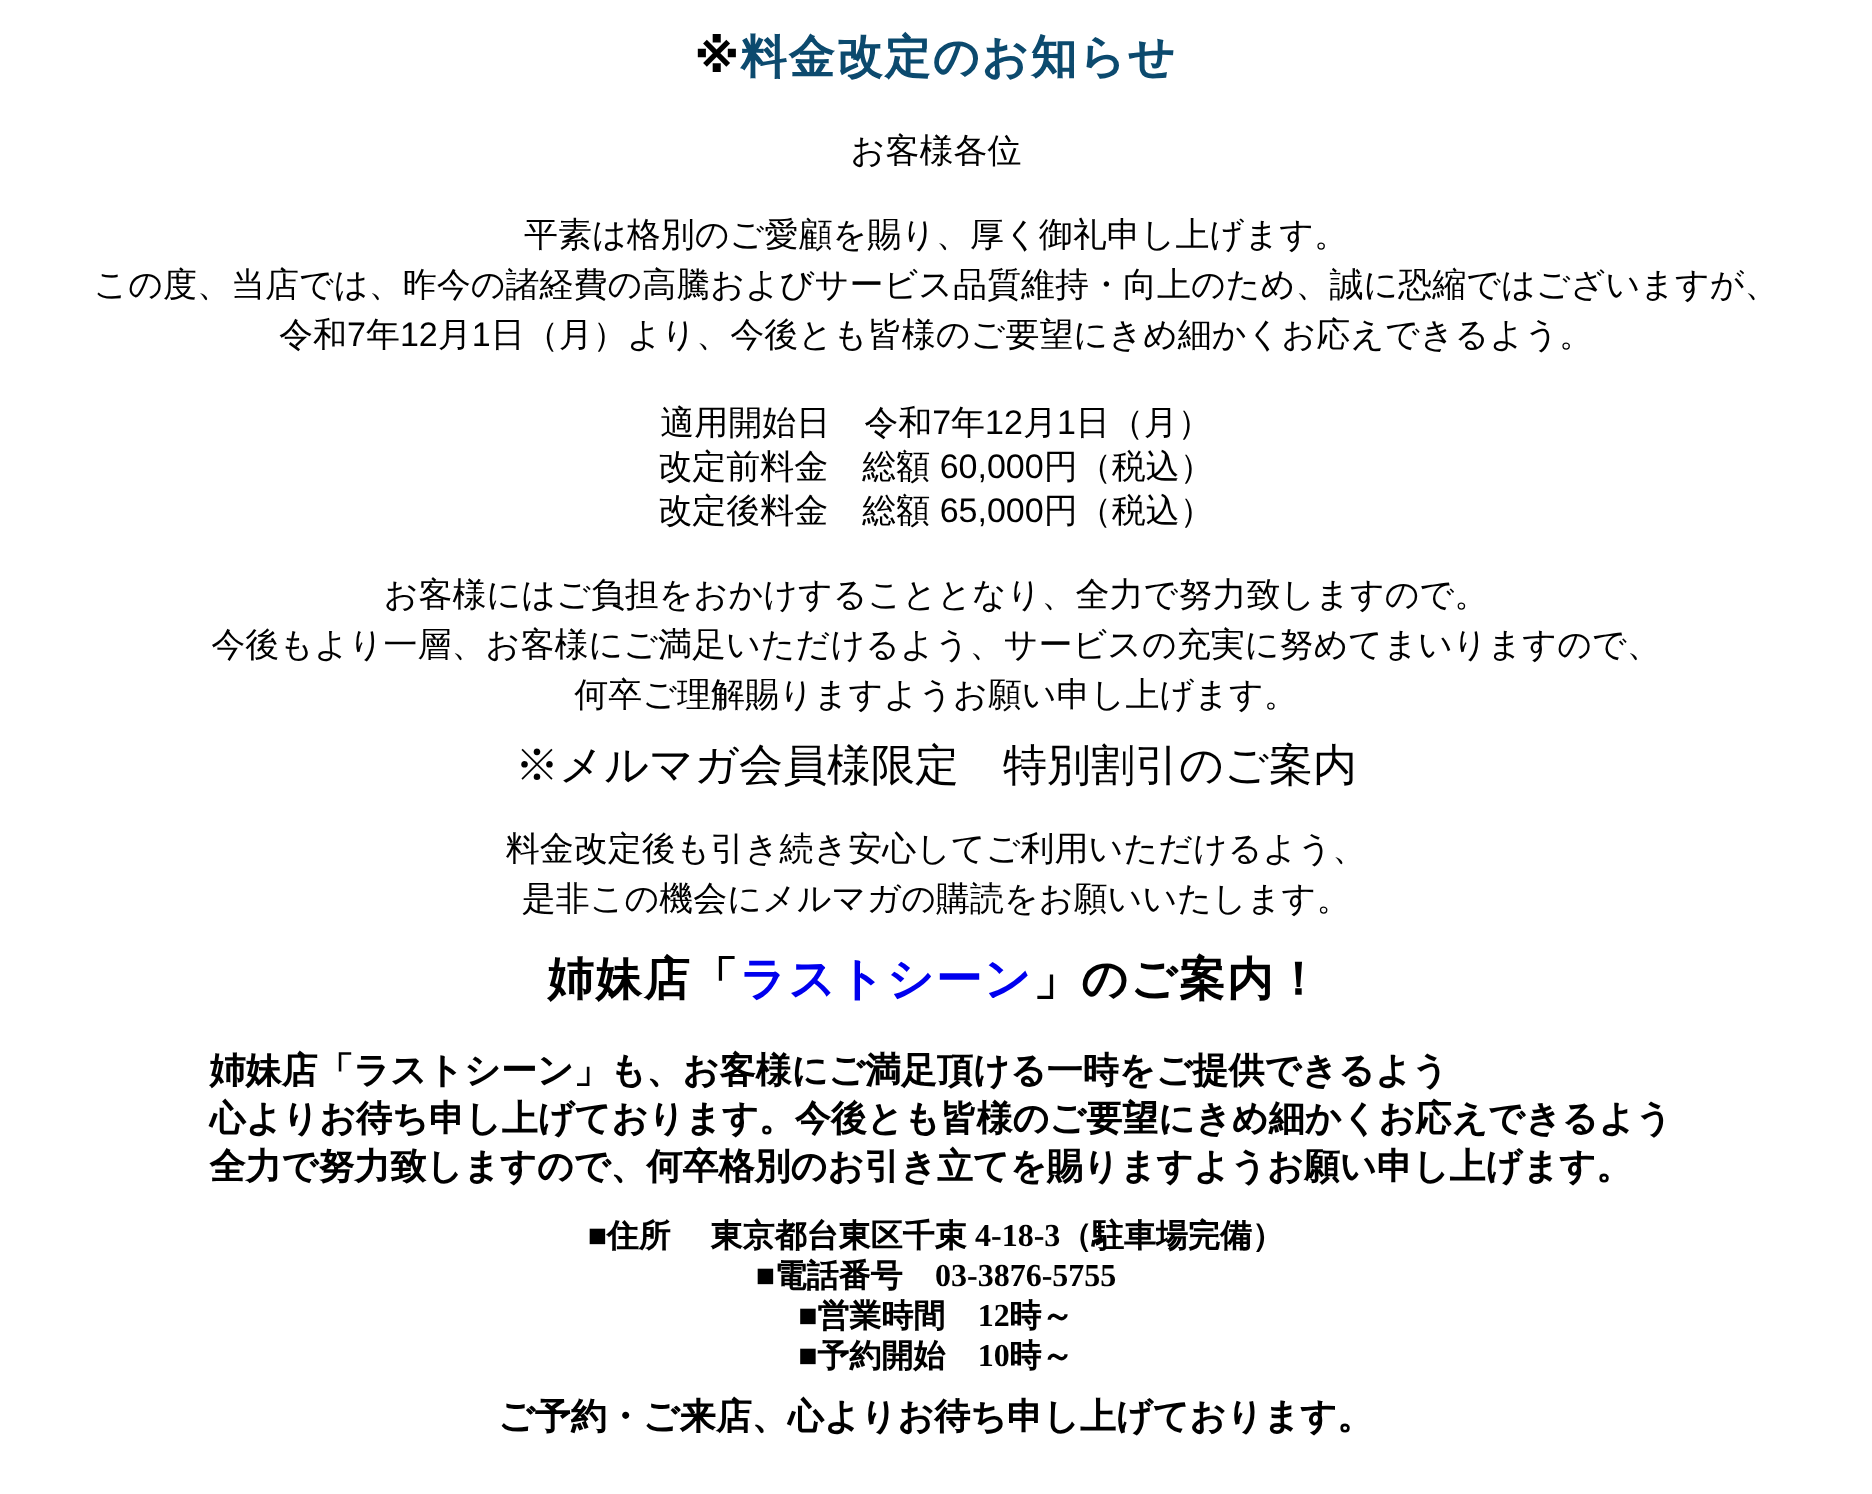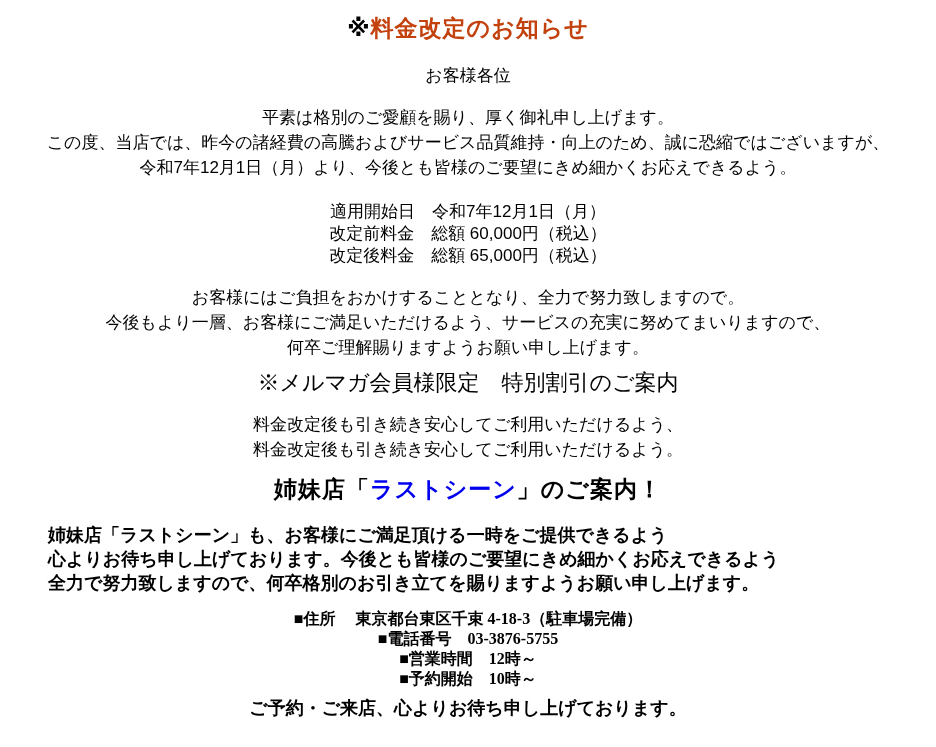--- a/index.html
+++ b/index.html
@@ -16,21 +16,21 @@
   }
   .center { text-align: center; }
 
   .doc-title {
     margin-top: 14px;
     font-size: 23px;
     line-height: 28px;
     font-weight: bold;
     letter-spacing: 1px;
   }
-  .doc-title .accent { color: #c2410c; }
+  .doc-title .accent { color: #0c4a6e; }
 
   .salutation {
     margin-top: 23px;
     font-size: 17px;
     line-height: 22px;
   }
 
   .para {
     font-size: 17px;
     line-height: 25px;
@@ -58,21 +58,21 @@
 
   .serif-block {
     font-family: "Liberation Serif", "DejaVu Serif", serif;
     font-weight: bold;
   }
   .sister-para {
     margin-top: 18px;
     font-size: 18px;
     line-height: 24px;
     text-align: left;
-    padding-left: 48px;
+    padding-left: 105px;
   }
   .store-info {
     margin-top: 14px;
     font-size: 16px;
     line-height: 20px;
   }
   .closing {
     margin-top: 8px;
     font-size: 18px;
     line-height: 22px;
@@ -102,21 +102,21 @@
 <div class="para apology center">
   <div>お客様にはご負担をおかけすることとなり、全力で努力致しますので。</div>
   <div>今後もより一層、お客様にご満足いただけるよう、サービスの充実に努めてまいりますので、</div>
   <div>何卒ご理解賜りますようお願い申し上げます。</div>
 </div>
 
 <div class="mm-heading center">※メルマガ会員様限定　特別割引のご案内</div>
 
 <div class="para mailmag center">
   <div>料金改定後も引き続き安心してご利用いただけるよう、</div>
-  <div>料金改定後も引き続き安心してご利用いただけるよう。</div>
+  <div>是非この機会にメルマガの購読をお願いいたします。</div>
 </div>
 
 <div class="sister-heading center">
   <span>姉妹店「</span><span class="accent">ラストシーン</span><span>」のご案内！</span>
 </div>
 
 <div class="serif-block sister-para">
   <div>姉妹店「ラストシーン」も、お客様にご満足頂ける一時をご提供できるよう</div>
   <div>心よりお待ち申し上げております。今後とも皆様のご要望にきめ細かくお応えできるよう</div>
   <div>全力で努力致しますので、何卒格別のお引き立てを賜りますようお願い申し上げます。</div>

